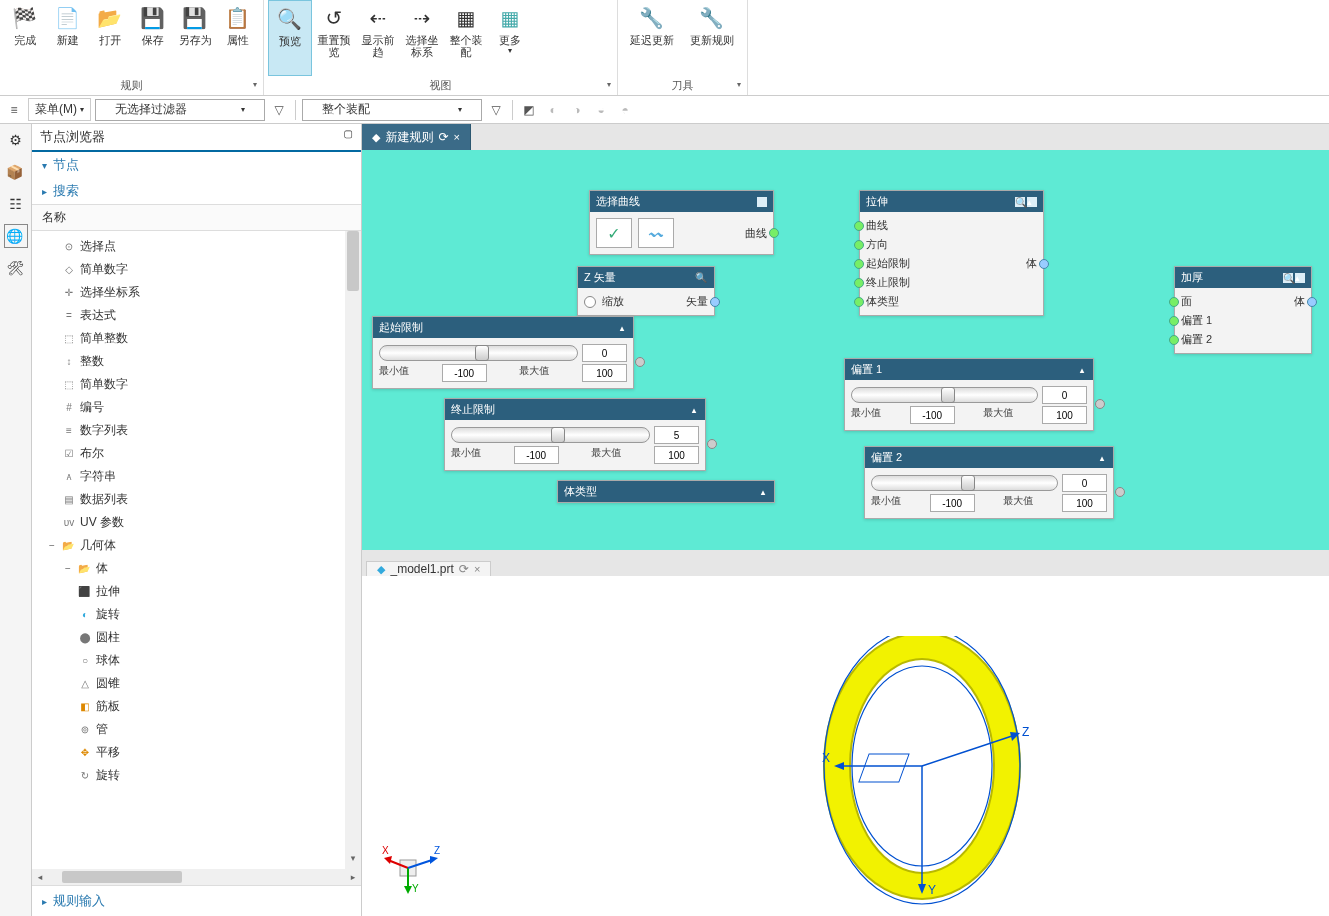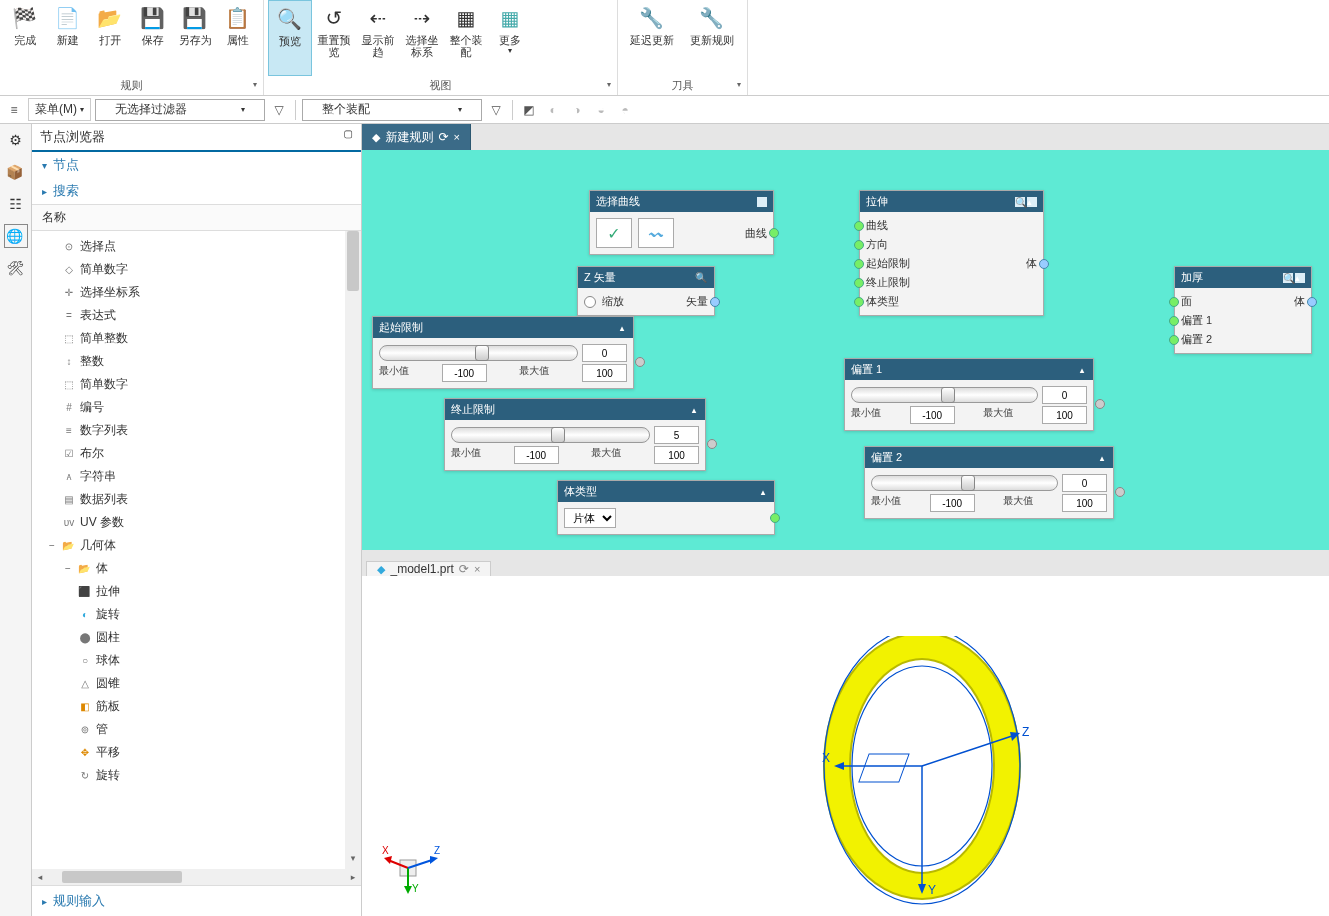--- a/index.html
+++ b/index.html
@@ -455,26 +455,20 @@
             </div>
           </div>
         </div>
       </div>
 
       <div class="node" style="left:195px; top:330px; width:218px">
         <div class="nhead">
             <span>体类型</span>
             <span class="ncollapse">▴</span>
           </div>
-        <div class="nbody">
-          <div class="nrow">
-            <select class="mini-select"><option>片体</option></select>
-            <span class="port out"></span>
-          </div>
-        </div>
       </div>
 
       <div class="node" style="left:497px; top:40px; width:185px">
         <div class="nhead">
             <span>拉伸</span>
             <span class="nicon">
               <span class="magnify-icon">🔍</span>
               <span class="ncollapse">▴</span>
             </span>
           </div>

